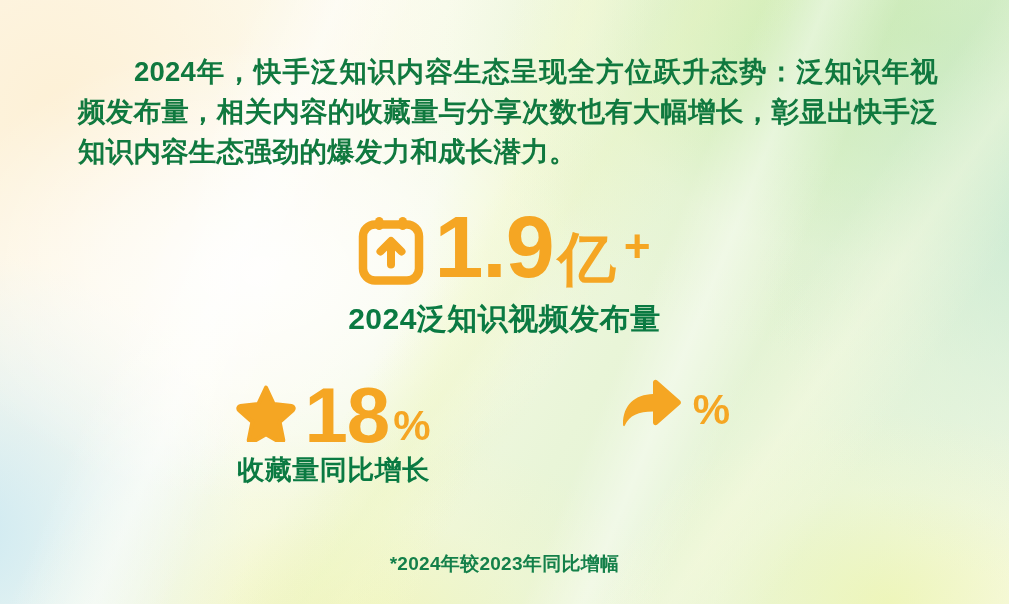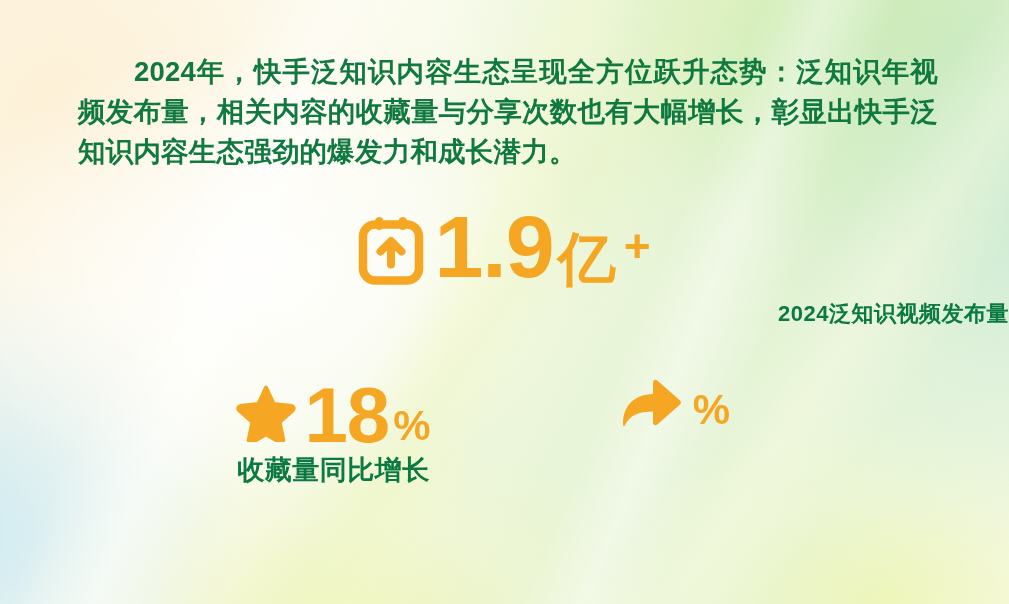--- a/index.html
+++ b/index.html
@@ -138,21 +138,21 @@
     text-align: justify;
     text-justify: inter-ideograph;
   }
 
   
   .hero {
     position: absolute;
     left: 0;
     right: 0;
     top: 205px;
-    text-align: right;
+    text-align: center;
   }
   .hero-row {
     display: flex;
     align-items: center;
     justify-content: center;
     gap: 4px;
   }
   .hero-icon {
     display: block;
     margin-right: 6px;
@@ -178,21 +178,21 @@
     font-size: 46px;
     line-height: 1;
     font-weight: 700;
     align-self: center;
     margin-left: 4px;
     margin-bottom: 2px;
   }
   .hero-label {
     margin-top: 10px;
     color: #0a7a42;
-    font-size: 22px;
+    font-size: 30px;
     font-weight: 700;
     letter-spacing: 0.5px;
   }
 
   
   .stats {
     position: absolute;
     left: 0;
     right: 0;
     top: 378px;
@@ -313,15 +313,16 @@
             <svg width="62" height="54" viewBox="0 0 62 54" xmlns="http://www.w3.org/2000/svg">
               <path d="M2 46 C2 27 14 16.5 32 16.0 L32 4.5 C32 2.2 34.6 1.0 36.3 2.5 L59.0 22.4 C60.3 23.5 60.3 25.5 59.0 26.6 L36.3 46.5 C34.6 48.0 32 46.8 32 44.5 L32 33.5 C17.5 33.5 8.5 37.2 3.8 47.6 C3.2 48.9 2 48.2 2 46 Z" fill="#f5a623"></path>
             </svg>
           </span>
           <span class="stat-pct">%</span>
         </div>
       </div>
 
     </div>
 
+    <div class="footnote">*2024年较2023年同比增幅</div>
 
   </div>
 </div>
 
 </body></html>

